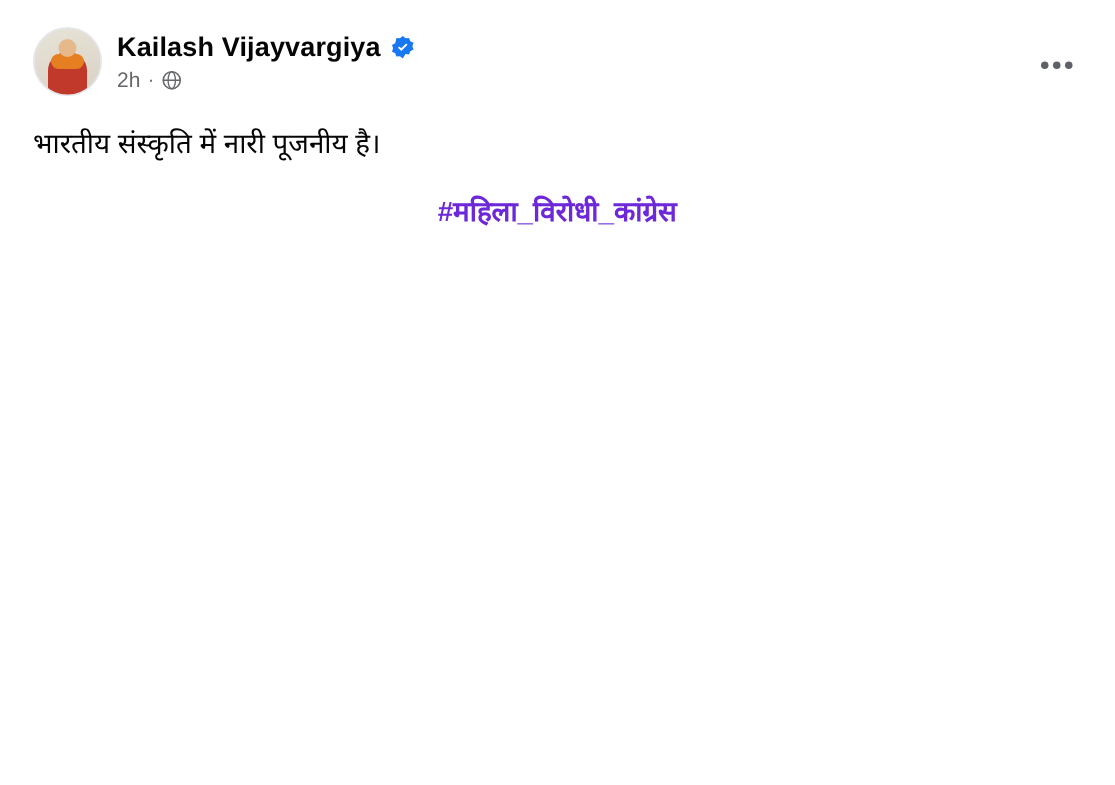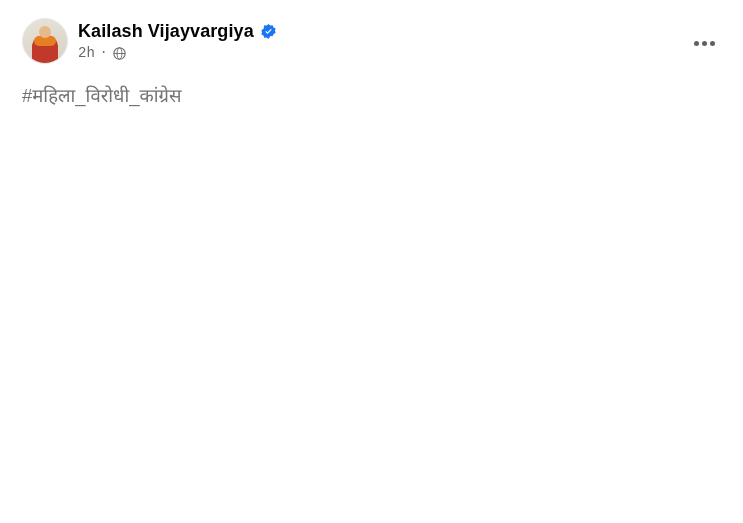--- a/index.html
+++ b/index.html
@@ -102,21 +102,20 @@
     line-height: 0;
   }
   .meta-row {
     display: flex;
     align-items: center;
     gap: 5px;
     margin-top: 3px;
     color: #65676b;
     font-size: 14px;
     line-height: 16px;
-    font-family: Liberation Mono, monospace;
   }
   .meta-dot {
     font-size: 13px;
     color: #65676b;
     line-height: 16px;
   }
   .globe {
     width: 13px;
     height: 13px;
     display: inline-block;
@@ -148,27 +147,28 @@
     line-height: 31px;
     color: #050505;
   }
   .para {
     margin: 0 0 15px 0;
   }
   .para.tight {
     margin-bottom: 14px;
   }
   .hashtag {
-    color: #737373;
-    font-weight: normal;
+    color: #6d28d9;
+    font-weight: bold;
     margin: 0;
     font-size: 18.5px;
     line-height: 31px;
     text-decoration: none;
     cursor: pointer;
+    text-align: center;
   }
 </style>
 </head>
 <body>
 
 <div class="post">
 
   <div class="post-header">
 
     <div class="avatar">
@@ -203,17 +203,18 @@
 
     <div class="menu-button">
       <span class="d"></span>
       <span class="d"></span>
       <span class="d"></span>
     </div>
   </div>
 
   <div class="post-body">
     <div class="para tight">
+      <div>भारतीय संस्कृति में नारी पूजनीय है।</div>
     </div>
     <p class="hashtag">#महिला_विरोधी_कांग्रेस</p>
   </div>
 
 </div>
 
 </body></html>

